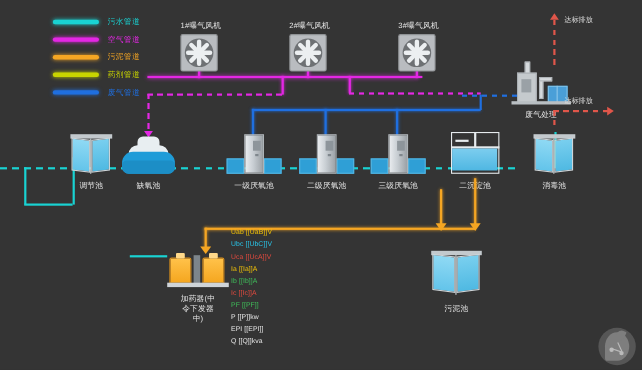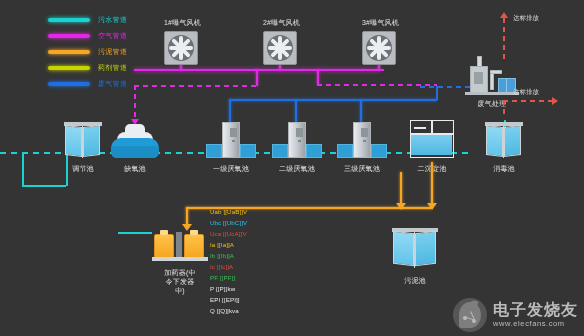--- a/index.html
+++ b/index.html
@@ -339,19 +339,15 @@
 
   <div class="abs wm">
     <div class="wm-badge">
       <div style="position:absolute;left:6px;top:4px;width:22px;height:26px;background:#8f8f8f;border-radius:50% 50% 50% 10%;"></div>
       <div style="position:absolute;left:16px;top:2px;width:8px;height:10px;background:#8f8f8f;border-radius:60% 10% 60% 10%;transform:rotate(25deg);"></div>
       <div class="dot" style="left:10px;top:18px;width:4px;height:4px;"></div>
       <div class="dot" style="left:19px;top:21px;width:4px;height:4px;"></div>
       <div style="position:absolute;left:12px;top:20px;width:9px;height:1.2px;background:#d9d9d9;transform:rotate(18deg);"></div>
       <div style="position:absolute;left:19px;top:13px;width:1.2px;height:9px;background:#d9d9d9;transform:rotate(-25deg);"></div>
     </div>
-    <div class="wm-text">
-      <div class="wm-cn">电子发烧友</div>
-      <div class="wm-url">www.elecfans.com</div>
-    </div>
   </div>
 
 </div>
 
 </body></html>

